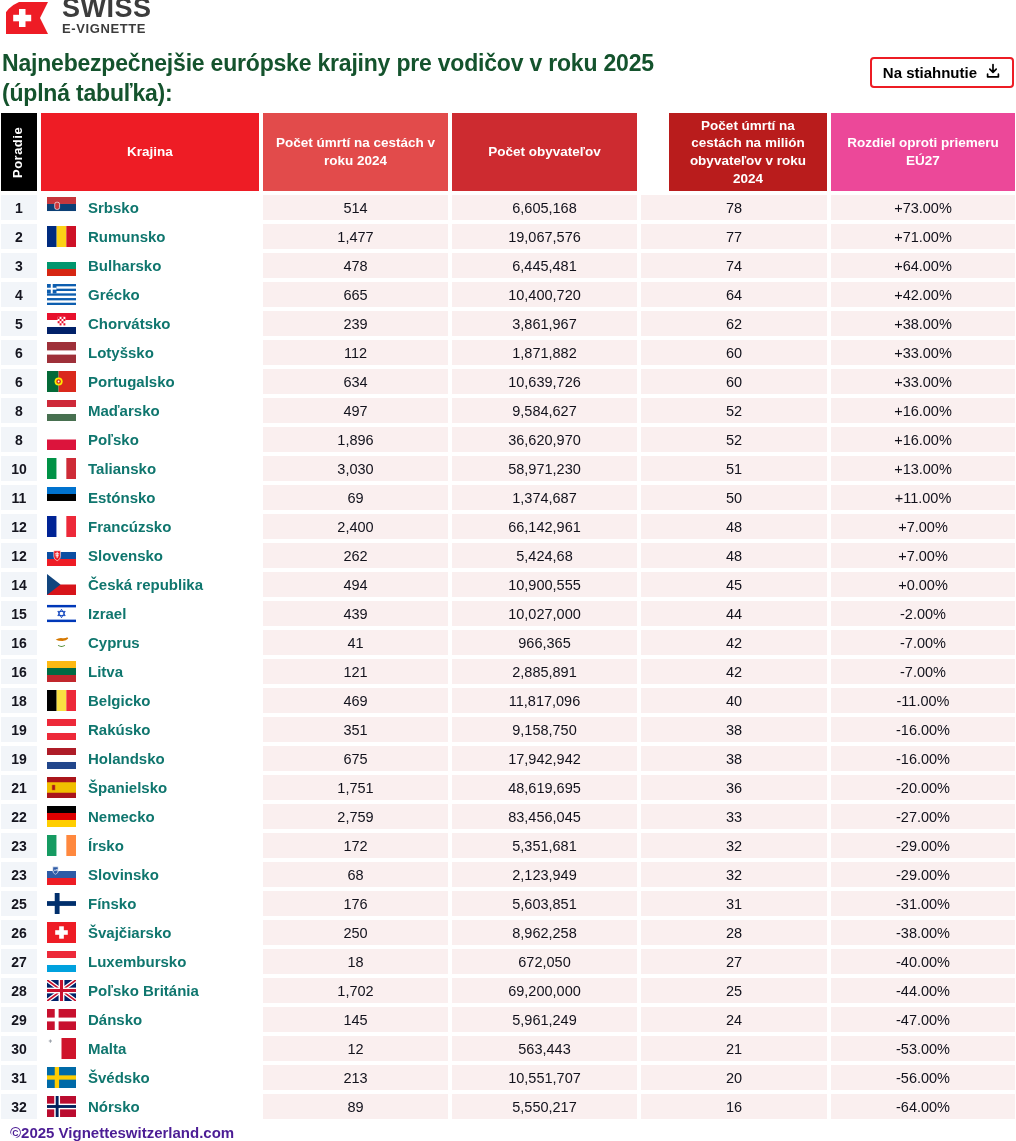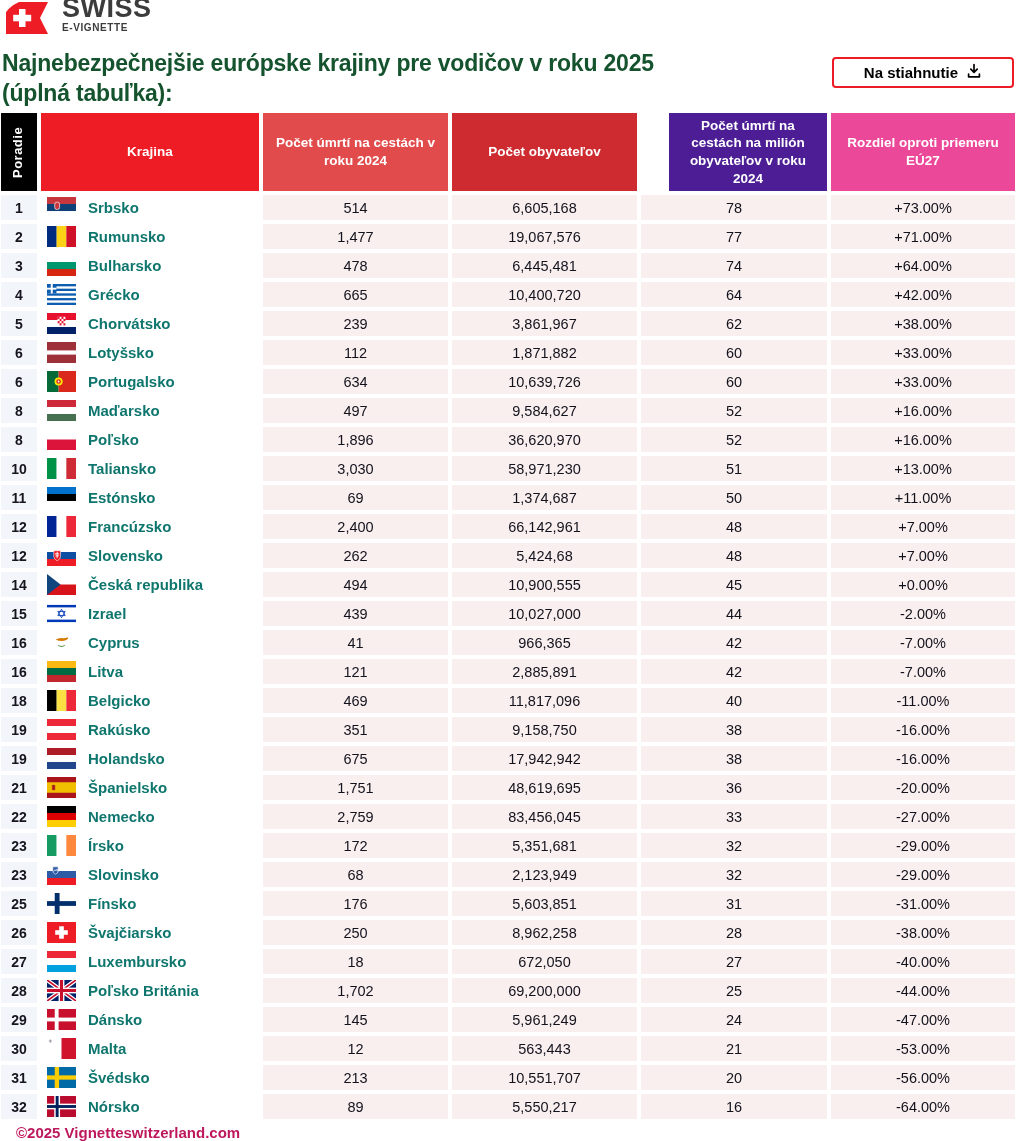--- a/index.html
+++ b/index.html
@@ -5,46 +5,46 @@
   * { margin:0; padding:0; box-sizing:border-box; }
   html,body { background:#fff; }
   body { font-family:"Liberation Sans","DejaVu Sans",sans-serif; }
   .page { position:relative; width:1016px; height:1141px; background:#fff; overflow:hidden;border-radius:30px; }
 
   
   .brand { position:absolute; top:-6px; left:6px; display:flex; gap:14px; align-items:flex-start; }
   .brand-flag { margin-top:8px; }
   .brand-text { display:flex; flex-direction:column; }
   .brand-top { font-size:27px; font-weight:800; color:#3c3c3c; letter-spacing:.5px; line-height:1.05; }
-  .brand-bottom { font-size:10px; font-weight:800; color:#3c3c3c; letter-spacing:.6px; line-height:1.1; }
+  .brand-bottom { font-size:13px; font-weight:800; color:#3c3c3c; letter-spacing:.6px; line-height:1.1; }
 
   
   .title { position:absolute; top:48px; left:2px; font-size:23px; font-weight:800; color:#14532d; line-height:1.32; letter-spacing:-.2px; }
 
   
   .dl-btn { position:absolute; top:57px; right:2px; height:31px; display:flex; align-items:center; gap:8px;
-            padding:0 30px; background:#fff; border:2px solid #ED1C24; border-radius:4px;
+            padding:0 11px; background:#fff; border:2px solid #ED1C24; border-radius:4px;
             font-family:inherit; font-size:15px; font-weight:700; color:#000; cursor:pointer; }
 
   
   .table { position:absolute; top:113px; left:1px; width:1014px; display:grid;
            grid-template-columns:36px 218px 185px 185px 186px 184px;
            grid-template-rows:78px; grid-auto-rows:25px; gap:4px; background:#fff; }
   .th { color:#fff; font-weight:700; font-size:13.5px; line-height:1.3; display:flex;
         align-items:center; justify-content:center; text-align:center; padding:0 12px; }
   .vtext { transform:rotate(-90deg); white-space:nowrap; font-size:13px; letter-spacing:.5px; }
   .td { display:flex; align-items:center; font-size:14px; color:#12121c; }
   .rank { background:#F2F5F9; justify-content:center; font-weight:700; font-size:14px; color:#15151f; }
   .country { background:#fff; padding-left:6px; gap:12px; }
   .cname { font-weight:700; font-size:15px; color:#0f766e; }
   .num { background:#FAEFEF; justify-content:center; font-size:14.5px; }
   .flag { width:29px; height:21px; display:inline-flex; flex:0 0 29px; }
   .flag svg { width:29px; height:21px; display:block; }
 
-  .footer { position:absolute; top:1124px; left:16px; font-size:15px; font-weight:700; color:#be185d; }
+  .footer { position:absolute; top:1124px; left:10px; font-size:15px; font-weight:700; color:#4c1d95; }
 </style>
 </head>
 <body>
 
 <div class="page">
 
   <div class="brand">
     <span class="brand-flag">
       <svg width="42" height="32" viewBox="0 0 42 32">
         <polygon points="0,0 42,0 34,16 42,32 0,32" fill="#EE1C25"></polygon>
@@ -73,21 +73,21 @@
     </span>
   </button>
 
   <div class="table">
       <div class="th" style="background: rgb(0, 0, 0);">
         <span class="vtext">Poradie</span>
       </div>
       <div class="th" style="background: rgb(238, 28, 37);">Krajina</div>
       <div class="th" style="background: rgb(226, 75, 75);">Počet úmrtí na cestách v roku 2024</div>
       <div class="th" style="background: rgb(205, 43, 48);">Počet obyvateľov</div>
-      <div class="th" style="background: #4c1d95; margin-left: 28px;">Počet úmrtí na cestách na milión obyvateľov v roku 2024</div>
+      <div class="th" style="background: #b91c1c; margin-left: 28px;">Počet úmrtí na cestách na milión obyvateľov v roku 2024</div>
       <div class="th" style="background: #ec4899;">Rozdiel oproti priemeru EÚ27</div>
       <div class="td rank">1</div>
       <div class="td country">
         <span class="flag">
           <svg viewBox="0 0 30 22" preserveAspectRatio="none">
             <rect width="30" height="22" fill="#fff"></rect>
             <rect width="30" height="7.3" fill="#C6363C"></rect>
             <rect y="7.3" width="30" height="7.4" fill="#0C4076"></rect>
             <rect x="8" y="5.5" width="5" height="7.5" rx="2" fill="#C6363C" stroke="#fff" stroke-width=".7"></rect>
           </svg>

